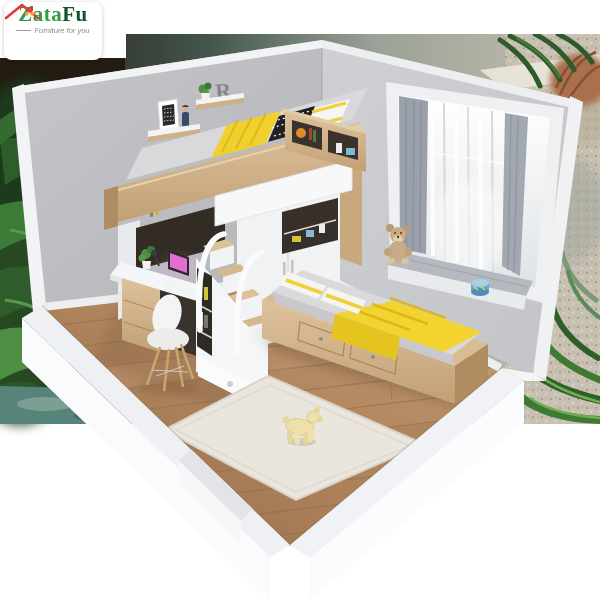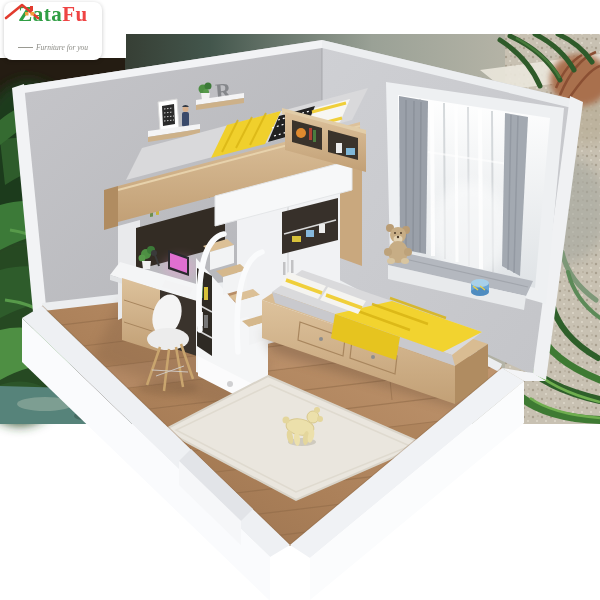--- a/index.html
+++ b/index.html
@@ -5,23 +5,23 @@
   html,body{margin:0;padding:0;background:#fff;}
   .stage{position:relative;width:600px;height:600px;overflow:hidden;background:#fff;
          font-family:"Liberation Sans",sans-serif;}
   .stage svg{position:absolute;left:0;top:0;}
   .logo{position:absolute;left:4px;top:2px;width:98px;height:56px;background:#ffffff;
         border-radius:8px;display:flex;flex-direction:column;align-items:center;
         padding-top:2px;box-shadow:0 1px 4px rgba(0,0,0,.22);z-index:5;}
   .brand-line{font-family:"Liberation Serif",serif;font-weight:bold;font-size:21px;
         line-height:21px;letter-spacing:.5px;white-space:nowrap;}
   .brand-part1{color:#2f9e44;}
-  .brand-part2{color:#ef4444;}
-  .tagline{font-family:Liberation Serif, serif;font-style:italic;font-size:7.5px;
-        color:#8b8b85;display:flex;align-items:center;gap:3px;margin-top:18px;text-align:right;}
+  .brand-part2{color:#14532d;}
+  .tagline{font-family:Liberation Sans, sans-serif;font-style:italic;font-size:7.5px;
+        color:#8b8b85;display:flex;align-items:center;gap:3px;margin-top:1px;text-align:right;}
   .tagline::before{content:"";display:inline-block;width:15px;border-top:1px solid #9a9a92;}
 </style>
 </head>
 <body>
 
 <div class="stage" aria-label="3D cutaway render of a children's bedroom set: loft bed with desk, storage stairs and wardrobe underneath, a single bed with yellow blanket, bay window with teddy bear, wall shelves, rug and toy dog, shown against an outdoor backdrop">
 <svg width="600" height="600" viewBox="0 0 600 600">
   <defs>
     <linearGradient id="gBack" x1="0" y1="0" x2="1" y2="0">
       <stop offset="0" stop-color="#241c12"></stop>

